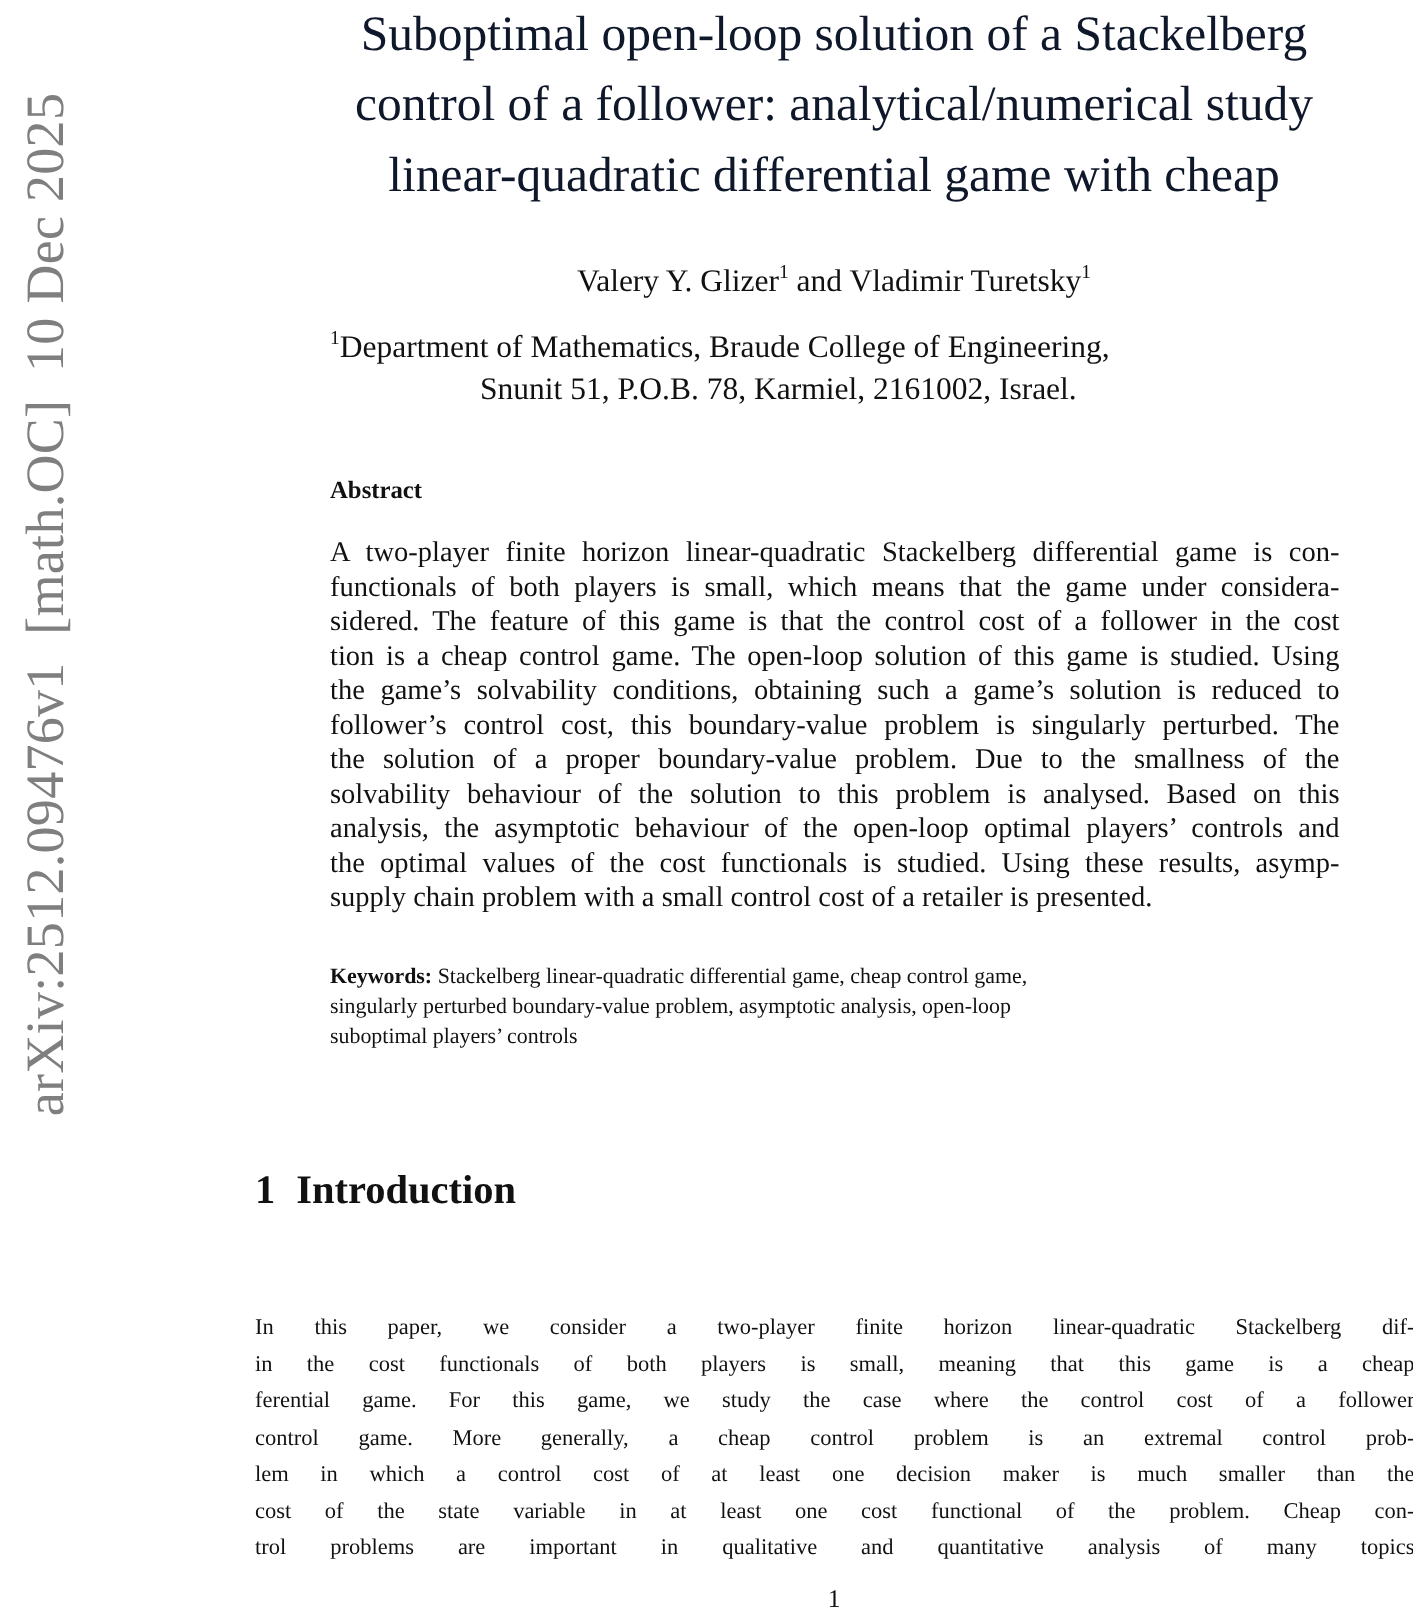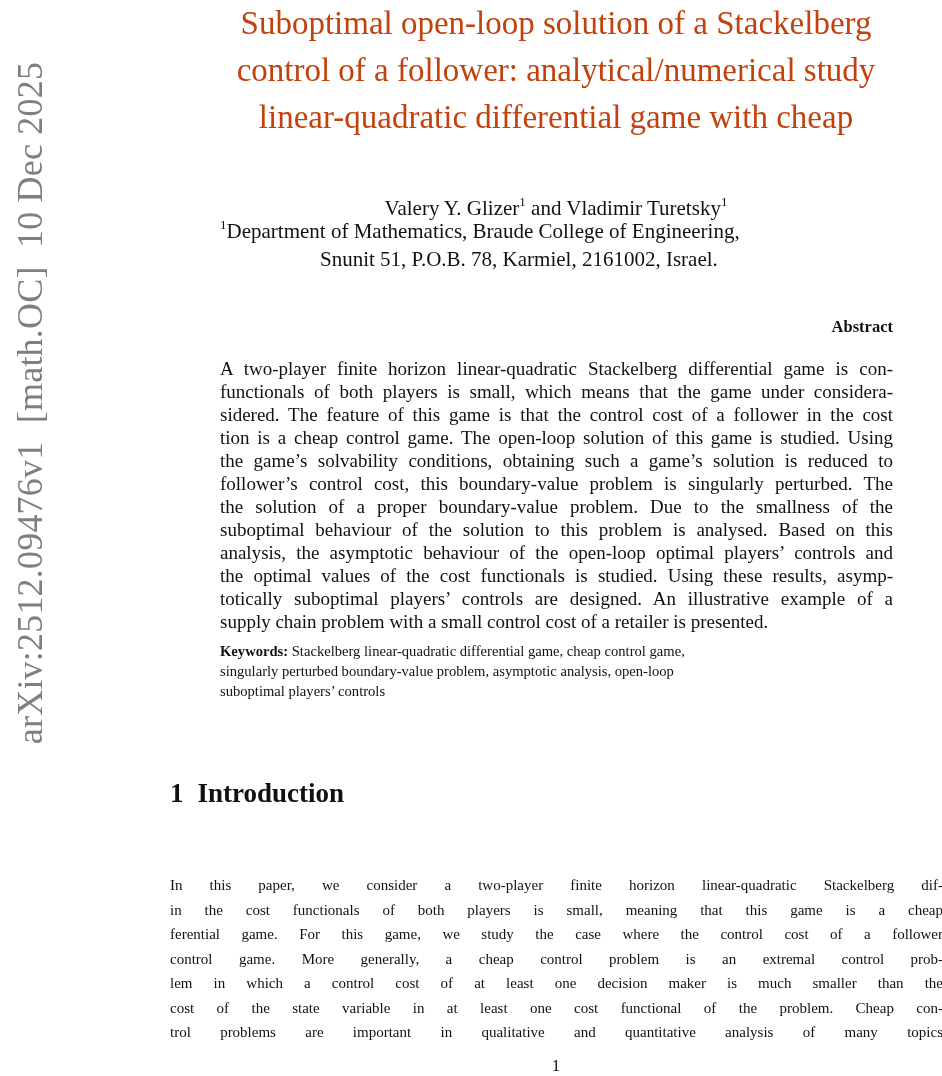--- a/index.html
+++ b/index.html
@@ -36,52 +36,51 @@
     .title {
       position: absolute;
       left: 180px;
       width: 752px;
       top: 0px;
       text-align: center;
       font-size: 33px;
       line-height: 47px;
       font-weight: normal;
       margin: 0;
-      color: #c2410c;
+      color: #0f172a;
     }
     .title .line { display: block; }
     .authors {
       position: absolute;
       left: 180px;
       width: 752px;
       top: 168px;
       text-align: center;
       font-size: 21px;
       line-height: 28px;
-      margin-top: 21px;
     }
     sup { font-size: 0.62em; position: relative; top: -0.1em; }
     .affil {
       position: absolute;
       left: 220px;
       width: 640px;
       top: 212px;
       font-size: 21px;
       line-height: 28px;
     }
     .affil .l2 {
       display: block;
       padding-left: 100px;
     }
     .abstract-heading {
       position: absolute;
       left: 220px;
       width: 673px;
       top: 316px;
-      text-align: right;
+      text-align: left;
       font-size: 16.5px;
       font-weight: bold;
       line-height: 22px;
     }
     .abstract-body {
       position: absolute;
       left: 220px;
       width: 673px;
       top: 345px;
       font-size: 19px;
@@ -168,24 +167,23 @@
 <div class="abstract-heading">Abstract</div>
 
 <div class="abstract-body">
   <span class="ln">A two-player finite horizon linear-quadratic Stackelberg differential game is con-</span>
   <span class="ln">functionals of both players is small, which means that the game under considera-</span>
   <span class="ln">sidered. The feature of this game is that the control cost of a follower in the cost</span>
   <span class="ln">tion is a cheap control game. The open-loop solution of this game is studied. Using</span>
   <span class="ln">the game’s solvability conditions, obtaining such a game’s solution is reduced to</span>
   <span class="ln">follower’s control cost, this boundary-value problem is singularly perturbed. The</span>
   <span class="ln">the solution of a proper boundary-value problem. Due to the smallness of the</span>
-  <span class="ln">suboptimal behaviour of the solution to this problem is analysed. Based on this</span>
+  <span class="ln">solvability behaviour of the solution to this problem is analysed. Based on this</span>
   <span class="ln">analysis, the asymptotic behaviour of the open-loop optimal players’ controls and</span>
   <span class="ln">the optimal values of the cost functionals is studied. Using these results, asymp-</span>
-  <span class="ln">totically suboptimal players’ controls are designed. An illustrative example of a</span>
   <span class="ln last">supply chain problem with a small control cost of a retailer is presented.</span>
 </div>
 
 <div class="keywords">
   <span class="ln"><span class="kw-label">Keywords:</span><span style="white-space:pre"> Stackelberg linear-quadratic differential game, cheap control game,</span></span>
   <span class="ln">singularly perturbed boundary-value problem, asymptotic analysis, open-loop</span>
   <span class="ln">suboptimal players’ controls</span>
 </div>
 
 <h2 class="section-heading">

